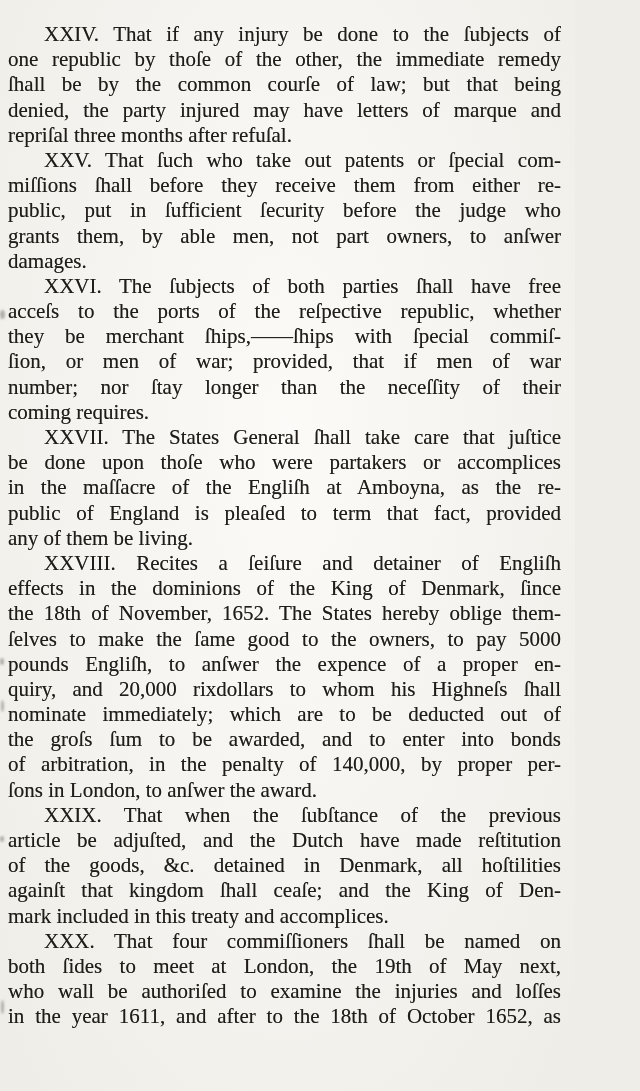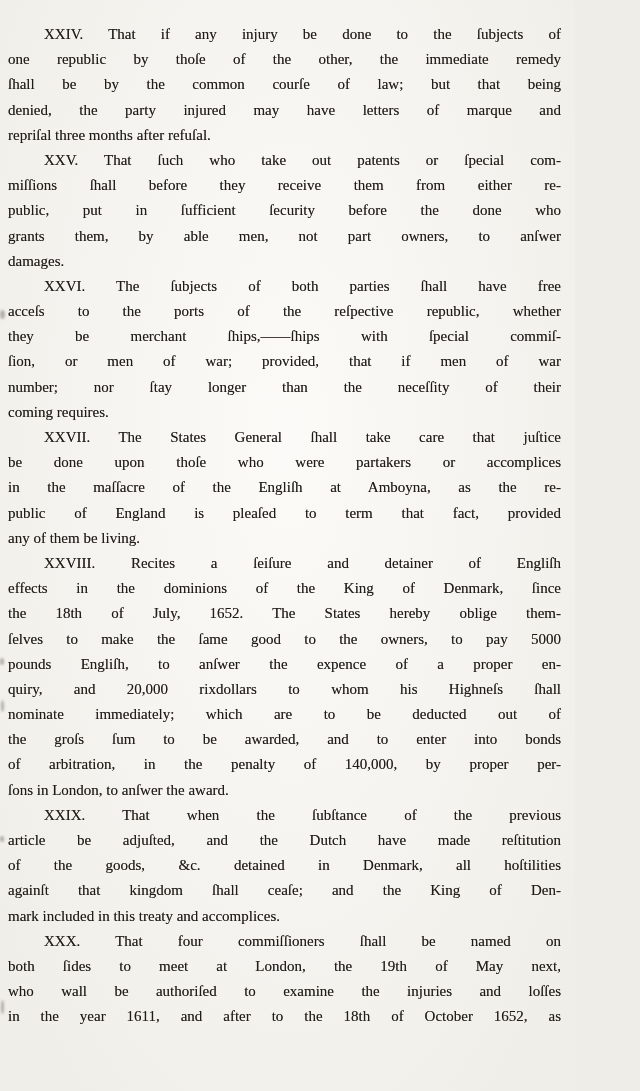--- a/index.html
+++ b/index.html
@@ -14,21 +14,21 @@
     position: relative;
     width: 575px;
     height: 1091px;
     box-sizing: border-box;
     padding: 22px 14px 16px 8px;
     background:
       radial-gradient(ellipse at 50% 40%, rgba(255,255,255,0.55), rgba(0,0,0,0.03) 95%),
       #f7f5ef;
     color: #201d19;
     font-family: "Liberation Serif", "DejaVu Serif", serif;
-    font-size: 15px;
+    font-size: 21px;
     text-shadow: 0 0 0.6px rgba(32,29,25,0.55);
   }
   .line {
     line-height: 25.2px;
     height: 25.2px;
     text-align: justify;
     text-align-last: justify;
     overflow: hidden;
     white-space: nowrap;
   }
@@ -69,37 +69,37 @@
   </div>
 
   <div id="text-block">
       <div class="line first">XXIV.  That if any injury be done to the ſubjects of</div>
       <div class="line">one republic by thoſe of the other, the immediate remedy</div>
       <div class="line">ſhall be by the common courſe of law; but that being</div>
       <div class="line">denied, the party injured may have letters of marque and</div>
       <div class="line lastline">repriſal three months after refuſal.</div>
       <div class="line first">XXV.  That ſuch who take out patents or ſpecial com-</div>
       <div class="line">miſſions ſhall before they receive them from either re-</div>
-      <div class="line">public, put in ſufficient ſecurity before the done who</div>
+      <div class="line">public, put in ſufficient ſecurity before the judge who</div>
       <div class="line">grants them, by able men, not part owners, to anſwer</div>
       <div class="line lastline">damages.</div>
       <div class="line first">XXVI.  The ſubjects of both parties ſhall have free</div>
       <div class="line">acceſs to the ports of the reſpective republic, whether</div>
       <div class="line">they be merchant ſhips,——ſhips with ſpecial commiſ-</div>
       <div class="line">ſion, or men of war; provided, that if men of war</div>
       <div class="line">number; nor ſtay longer than the neceſſity of their</div>
       <div class="line lastline">coming requires.</div>
       <div class="line first">XXVII.  The States General ſhall take care that juſtice</div>
       <div class="line">be done upon thoſe who were partakers or accomplices</div>
       <div class="line">in the maſſacre of the Engliſh at Amboyna, as the re-</div>
       <div class="line">public of England is pleaſed to term that fact, provided</div>
       <div class="line lastline">any of them be living.</div>
       <div class="line first">XXVIII.  Recites a ſeiſure and detainer of Engliſh</div>
       <div class="line">effects in the dominions of the King of Denmark, ſince</div>
-      <div class="line">the 18th of July, 1652.  The States hereby oblige them-</div>
+      <div class="line">the 18th of November, 1652.  The States hereby oblige them-</div>
       <div class="line">ſelves to make the ſame good to the owners, to pay 5000</div>
       <div class="line">pounds Engliſh, to anſwer the expence of a proper en-</div>
       <div class="line">quiry, and 20,000 rixdollars to whom his Highneſs ſhall</div>
       <div class="line">nominate immediately; which are to be deducted out of</div>
       <div class="line">the groſs ſum to be awarded, and to enter into bonds</div>
       <div class="line">of arbitration, in the penalty of 140,000, by proper per-</div>
       <div class="line lastline">ſons in London, to anſwer the award.</div>
       <div class="line first">XXIX.  That when the ſubſtance of the previous</div>
       <div class="line">article be adjuſted, and the Dutch have made reſtitution</div>
       <div class="line">of the goods, &amp;c. detained in Denmark, all hoſtilities</div>

